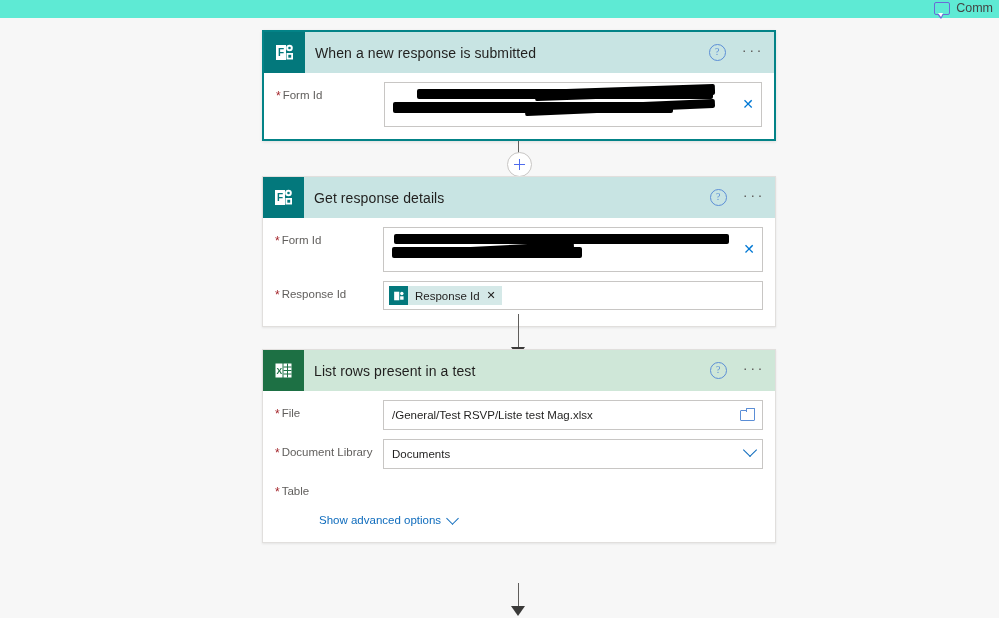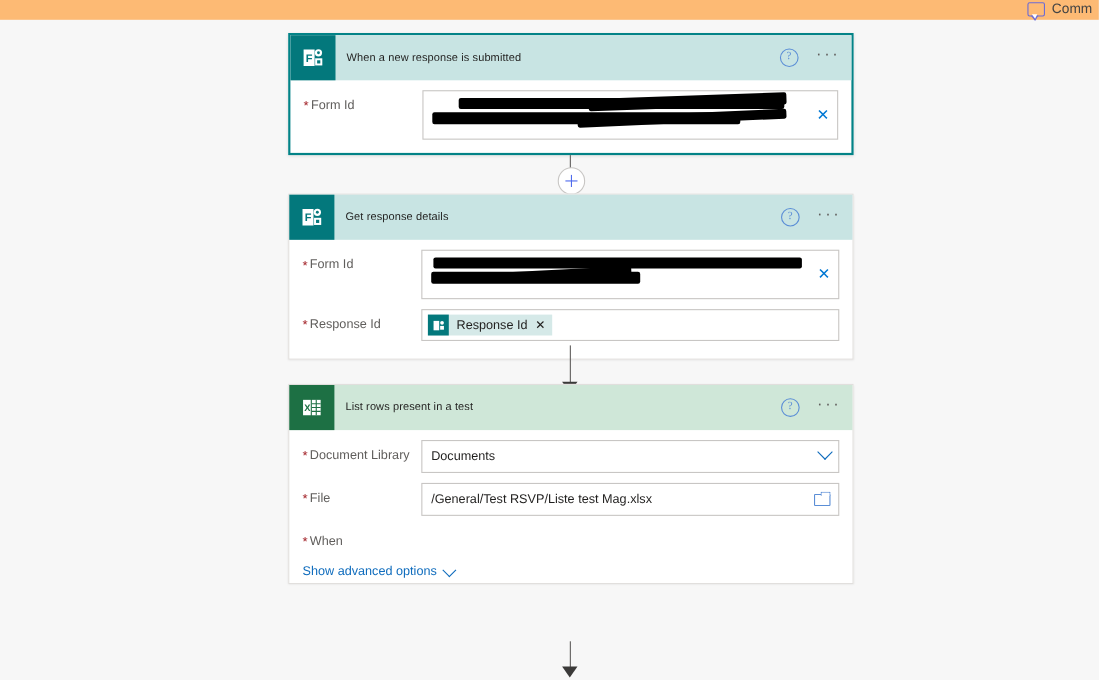--- a/index.html
+++ b/index.html
@@ -8,21 +8,21 @@
     background:#f7f7f7;
     font-family:"Liberation Sans", sans-serif;
     font-size:12px;
     color:#323130;
     overflow:hidden;
     position:relative;
   }
   
   .topbar{
     position:absolute;left:0;top:0;width:999px;height:18px;
-    background:#fdba74;
+    background:#5eead4;
   }
   .comments-btn{
     position:absolute;right:0;top:-3px;
     display:flex;align-items:center;gap:6px;
     padding:4px 6px 4px 4px;
     color:#444;font-size:12.5px;
     white-space:nowrap;
   }
   .comment-bubble{
     width:14px;height:11px;
@@ -80,21 +80,21 @@
 
   .conn-icon{
     width:41px;height:41px;
     flex:0 0 41px;
     display:flex;align-items:center;justify-content:center;
   }
   .conn-icon.forms{ background:#03787c; }
   .conn-icon.excel{ background:#1d7044; }
 
   .card-title{
-    font-size:10px;
+    font-size:14px;
     color:#201f1e;
     margin-left:10px;
     letter-spacing:.1px;
   }
   .hdr-actions{
     position:absolute;right:10px;top:0;height:41px;
     display:flex;align-items:center;gap:16px;
   }
   .help-icon{
     width:15px;height:15px;border:1.3px solid #5b8ed6;border-radius:50%;
@@ -181,21 +181,22 @@
   .token-icon{
     width:19px;height:19px;background:#03787c;
     display:flex;align-items:center;justify-content:center;
     margin-right:7px;
   }
   .token-x{ margin-left:7px;color:#201f1e;font-size:11px; }
 
   .adv-link{
     display:flex;align-items:center;gap:7px;
     color:#0f6cbd;font-size:11.5px;
-    padding:15px 0 4px 0;
+    padding:15px 0 16px 0;
+    margin-left:44px;
   }
   .adv-chevron{
     width:8px;height:8px;
     border-right:1.5px solid #0f6cbd;
     border-bottom:1.5px solid #0f6cbd;
     transform:rotate(45deg);
     margin-top:-4px;
   }
 
   
@@ -356,45 +357,45 @@
       <div class="hdr-actions">
         <div class="help-icon">?</div>
         <div class="ellipsis">···</div>
       </div>
     </div>
     <div class="card-body">
 
 
       <div class="field-row">
         <div class="field-label">
+          <span class="req">*</span><span>File</span>
+        </div>
+        <div class="field-control">
+          <div class="field-text">/General/Test RSVP/Liste test Mag.xlsx</div>
+          <div class="ctrl-icon" style="top:7px;">
+            <span class="folder-icon"></span>
+          </div>
+        </div>
+      </div>
+
+      <div class="field-row">
+        <div class="field-label">
           <span class="req">*</span><span>Document Library</span>
         </div>
         <div class="field-control">
           <div class="field-text">Documents</div>
           <div class="ctrl-icon" style="top:9px;">
             <span class="chevron"></span>
           </div>
         </div>
       </div>
 
       <div class="field-row">
         <div class="field-label">
-          <span class="req">*</span><span>File</span>
-        </div>
-        <div class="field-control">
-          <div class="field-text">/General/Test RSVP/Liste test Mag.xlsx</div>
-          <div class="ctrl-icon" style="top:7px;">
-            <span class="folder-icon"></span>
-          </div>
-        </div>
-      </div>
-
-      <div class="field-row">
-        <div class="field-label">
-          <span class="req">*</span><span>When</span>
+          <span class="req">*</span><span>Table</span>
         </div>
       </div>
 
       <div class="adv-link">
         <span>Show advanced options</span>
         <span class="adv-chevron"></span>
       </div>
     </div>
   </div>
 

